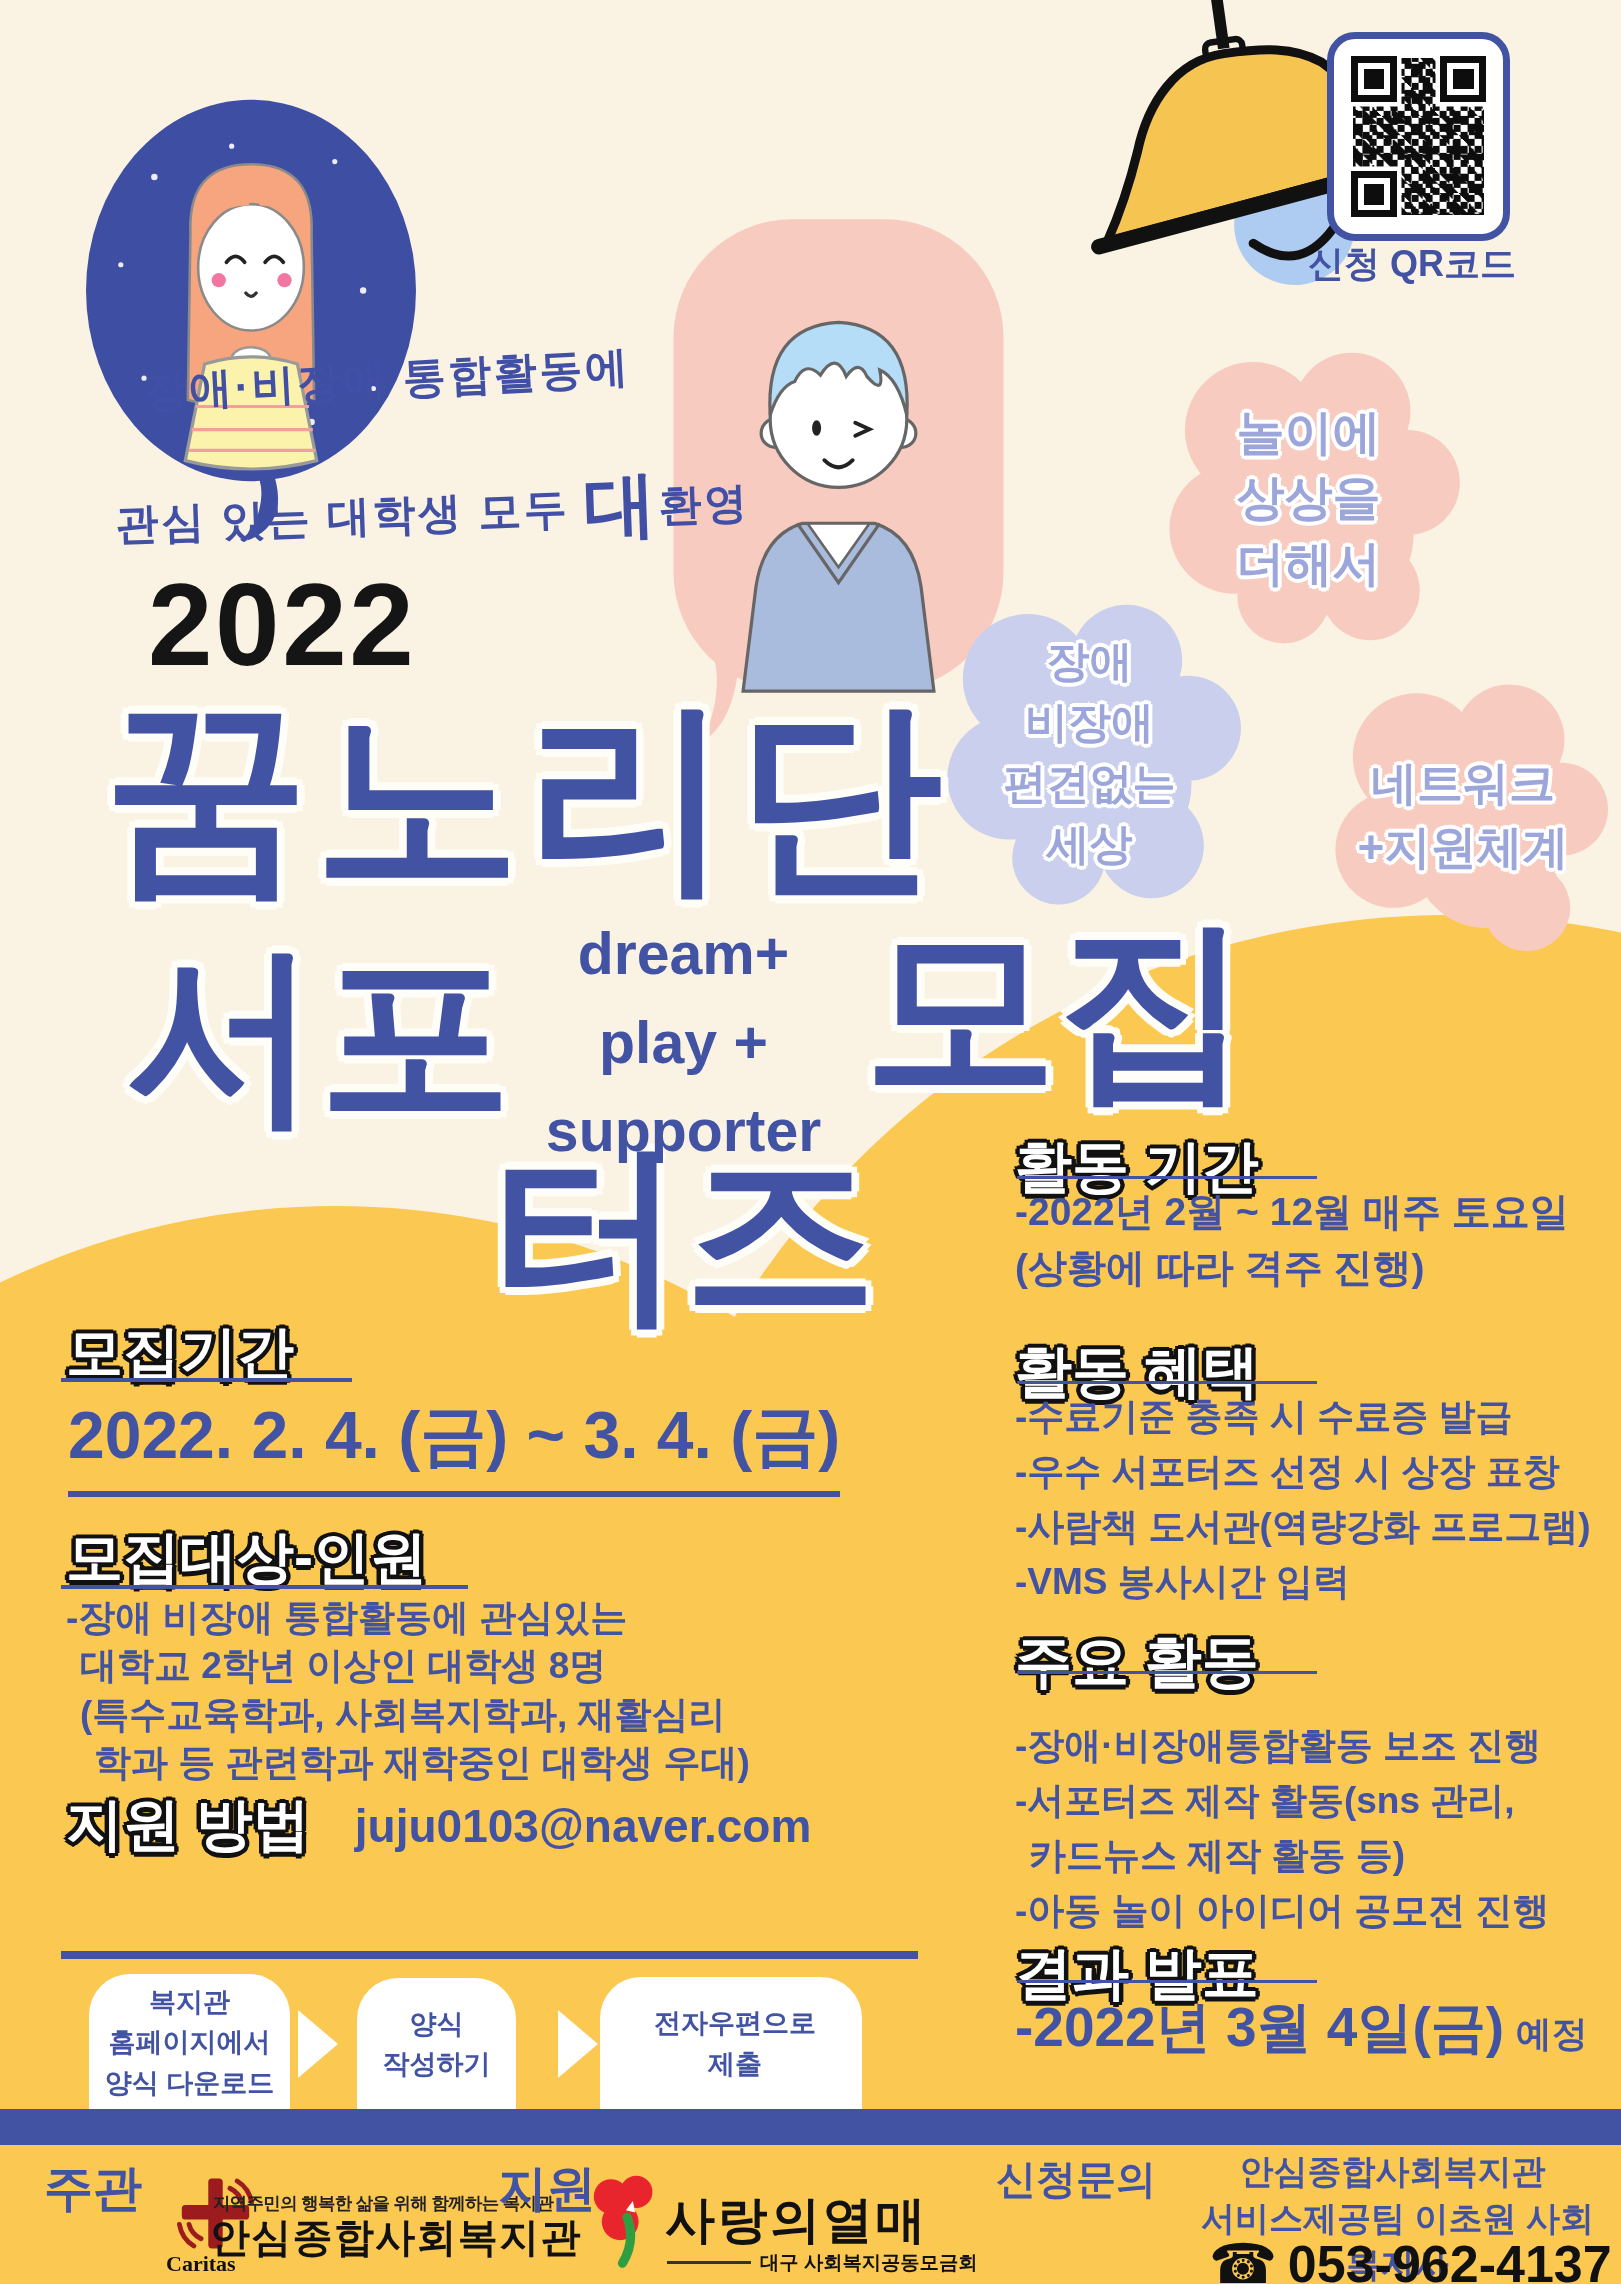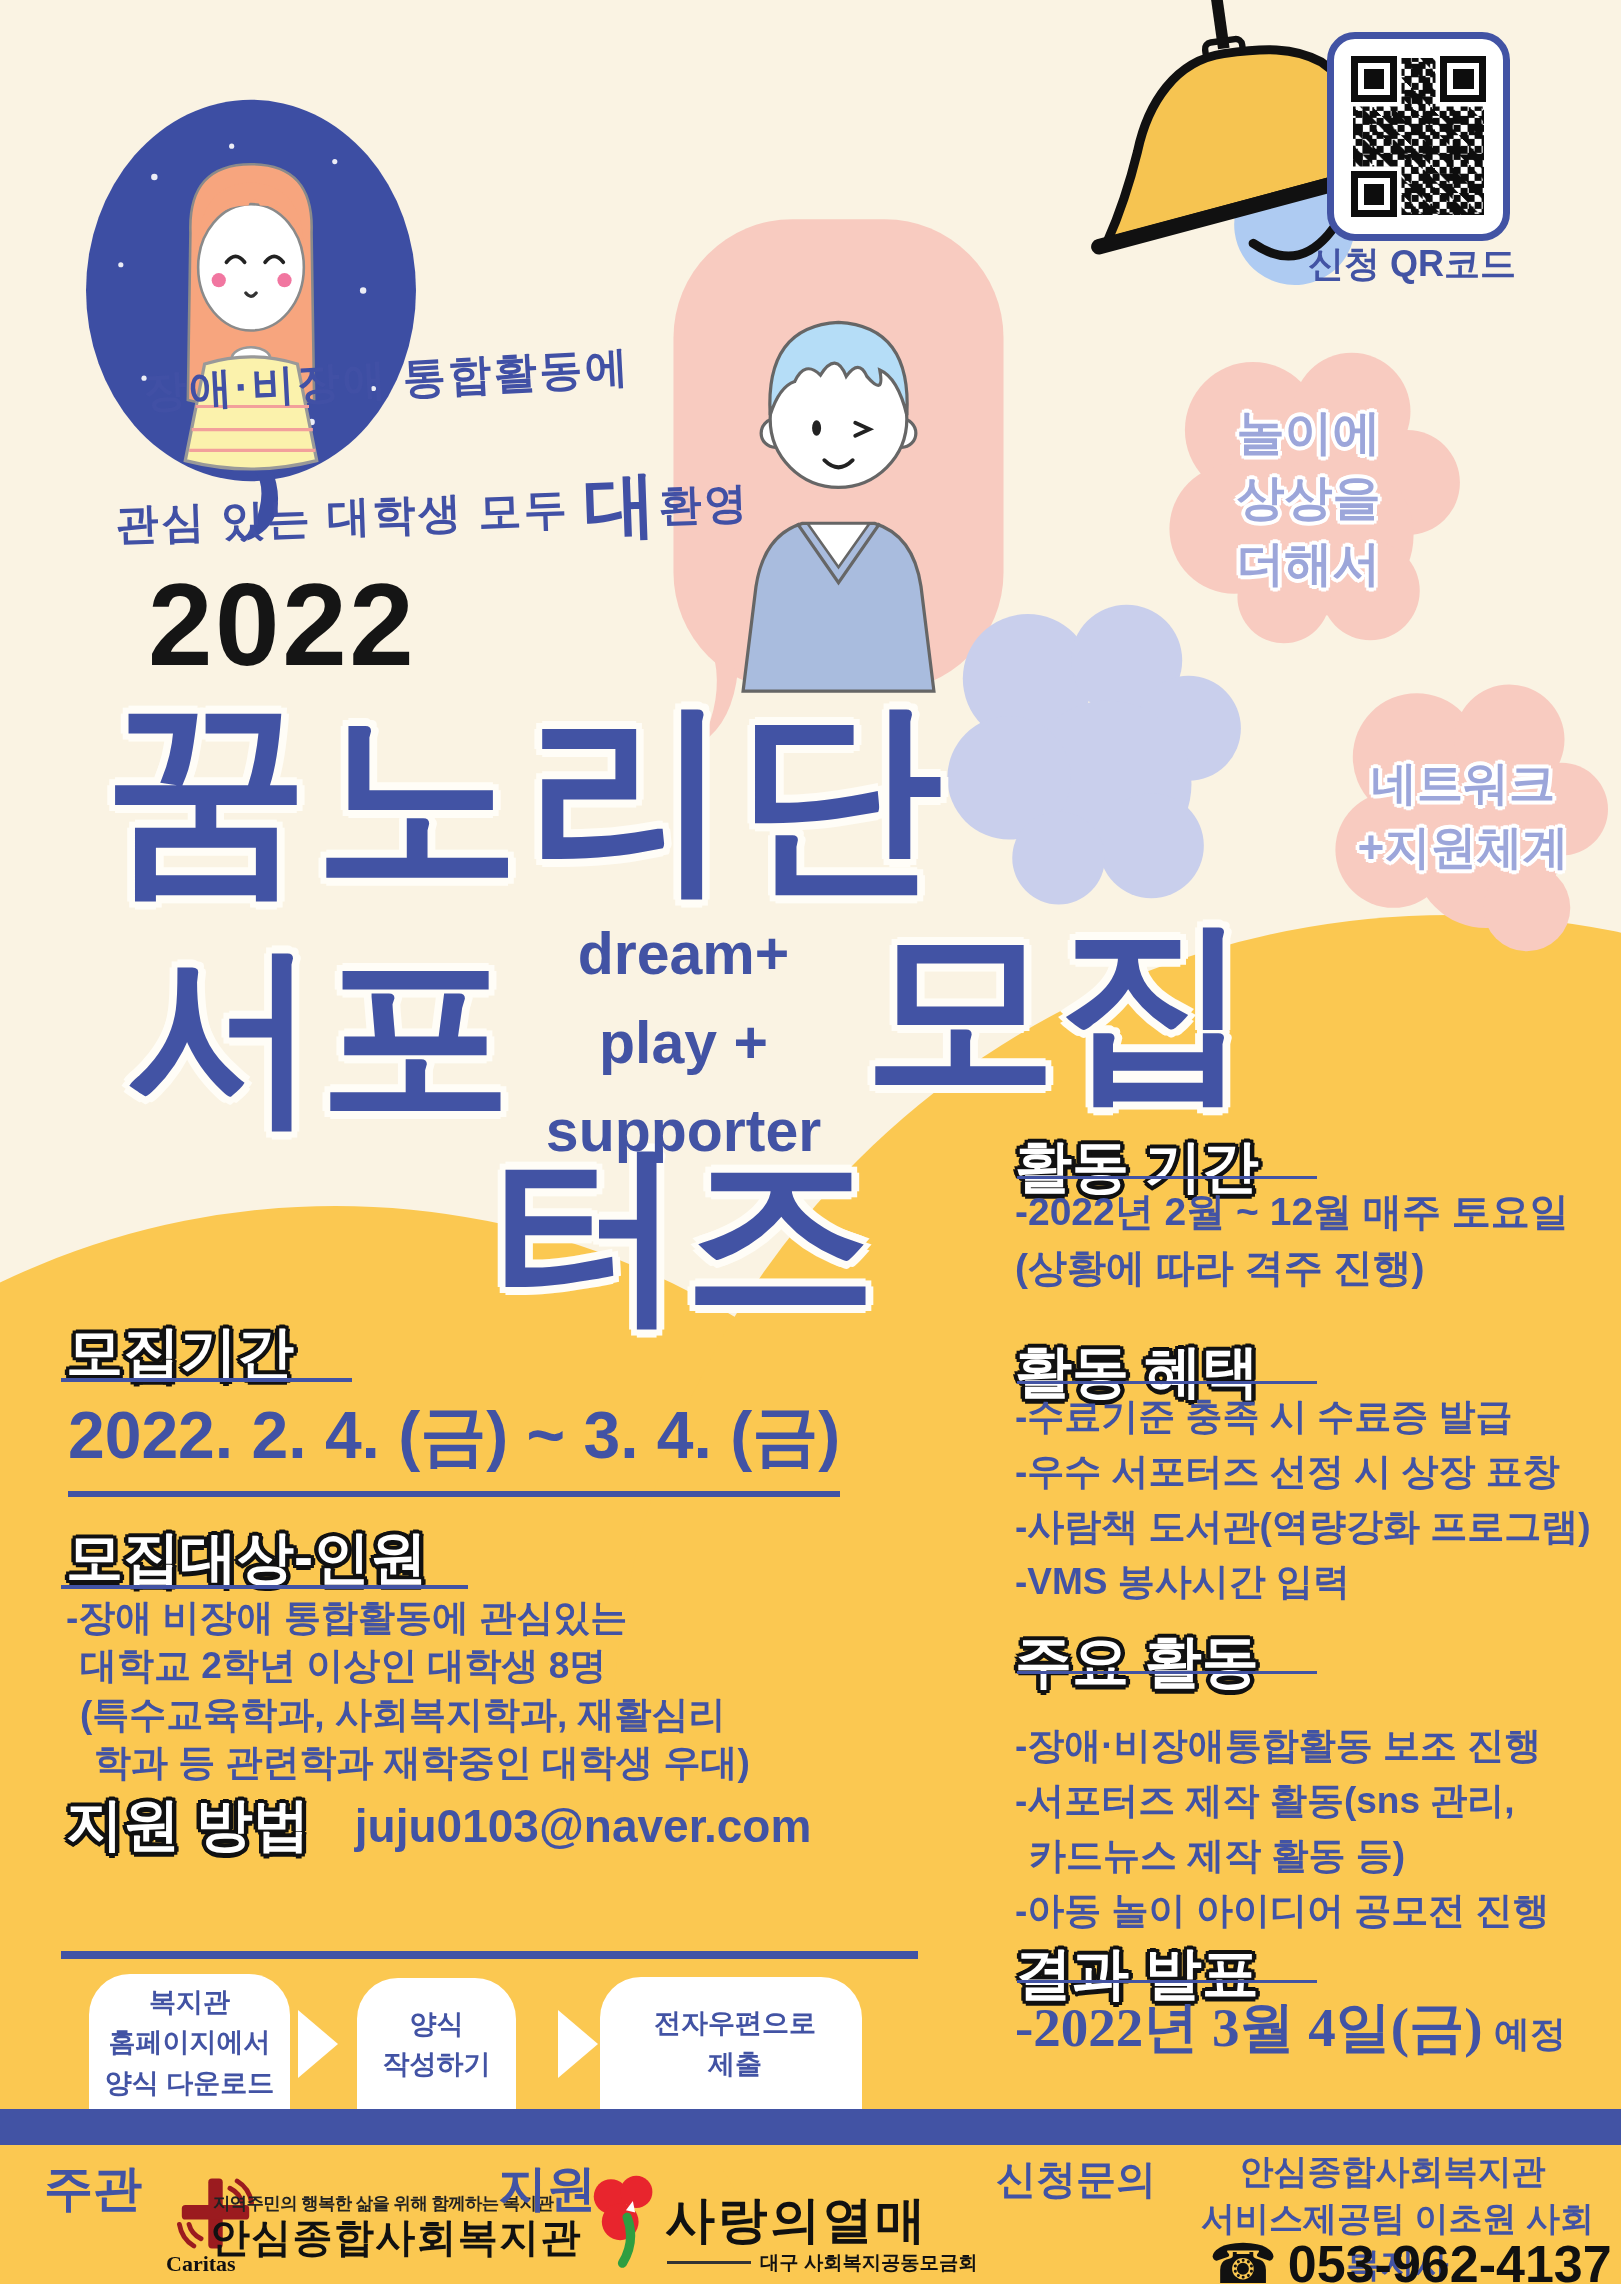--- a/index.html
+++ b/index.html
@@ -93,21 +93,21 @@
   
   .r-h{left:1015px;margin-top:33px;}
   .r-hr{left:1017px;width:300px;height:3.2px;}
   .r-items{left:1015px;width:612px;font-size:37px;line-height:1.24;}
   .r-items p{margin:0 0 9px 0;}
   #r1-items{top:1189px;font-size:39px;line-height:1.2;}
   #h-r1{top:1096px;} #u-r1{top:1176px;}
   #h-r2{top:1301px;} #u-r2{top:1381px;} #r2-items{top:1394px;}
   #h-r3{top:1591px;} #u-r3{top:1671px;} #r3-items{top:1723px;}
   #h-r4{top:1903px;} #u-r4{top:1980px;}
-  #r4-item{left:1015px;top:1991px;font-size:55px;font-weight:800;color:#4253A4;font-family:Liberation Serif, serif;}
+  #r4-item{left:1015px;top:1991px;font-size:55px;font-weight:800;color:#4253A4;}
   #r4-item .small{font-size:36px;font-weight:700;margin-left:11.6px;}
   
   #band{left:0;top:2109px;width:1621px;height:36px;background:#4253A4;}
   .f-label{font-size:49px;font-weight:900;color:#4253A4;}
   #f-org-label{left:44px;top:2156px;}
   #caritas{left:177px;top:2176px;}
   #caritas-text{left:166px;top:2251px;font-size:22px;font-weight:700;color:#111;
     font-family:"Liberation Serif","DejaVu Serif",serif;}
   #f-tagline{left:213px;top:2191px;font-size:17.4px;font-weight:700;color:#222;letter-spacing:-0.6px;}
   #f-orgname{left:210px;top:2210px;font-size:40px;font-weight:800;color:#111;letter-spacing:1.3px;}
@@ -225,20 +225,26 @@
     <g fill="#C9CFEC">
         <circle cx="30" cy="26" r="21"></circle>
         <circle cx="62" cy="20" r="18"></circle>
         <circle cx="82" cy="42" r="17"></circle>
     <circle cx="56" cy="60" r="27"></circle>
         <circle cx="24" cy="58" r="20"></circle>
         <circle cx="70" cy="80" r="17"></circle>
         <circle cx="40" cy="84" r="15"></circle>
       </g>
   </svg>
+  <div class="ct owc" style="font-size:43px;line-height:1.42;">
+    <div>장애</div>
+    <div>비장애</div>
+    <div>편견없는</div>
+    <div>세상</div>
+  </div>
 </div>
 
 <div class="abs cloud" style="left:1302px;top:670px;width:322px;height:290px;">
   <svg viewBox="0 0 100 100">
     <g fill="#F8CBC0">
         <circle cx="34" cy="30" r="22"></circle>
         <circle cx="66" cy="24" r="19"></circle>
         <circle cx="84" cy="48" r="16"></circle>
     <circle cx="58" cy="64" r="25"></circle>
         <circle cx="26" cy="62" r="20"></circle>

